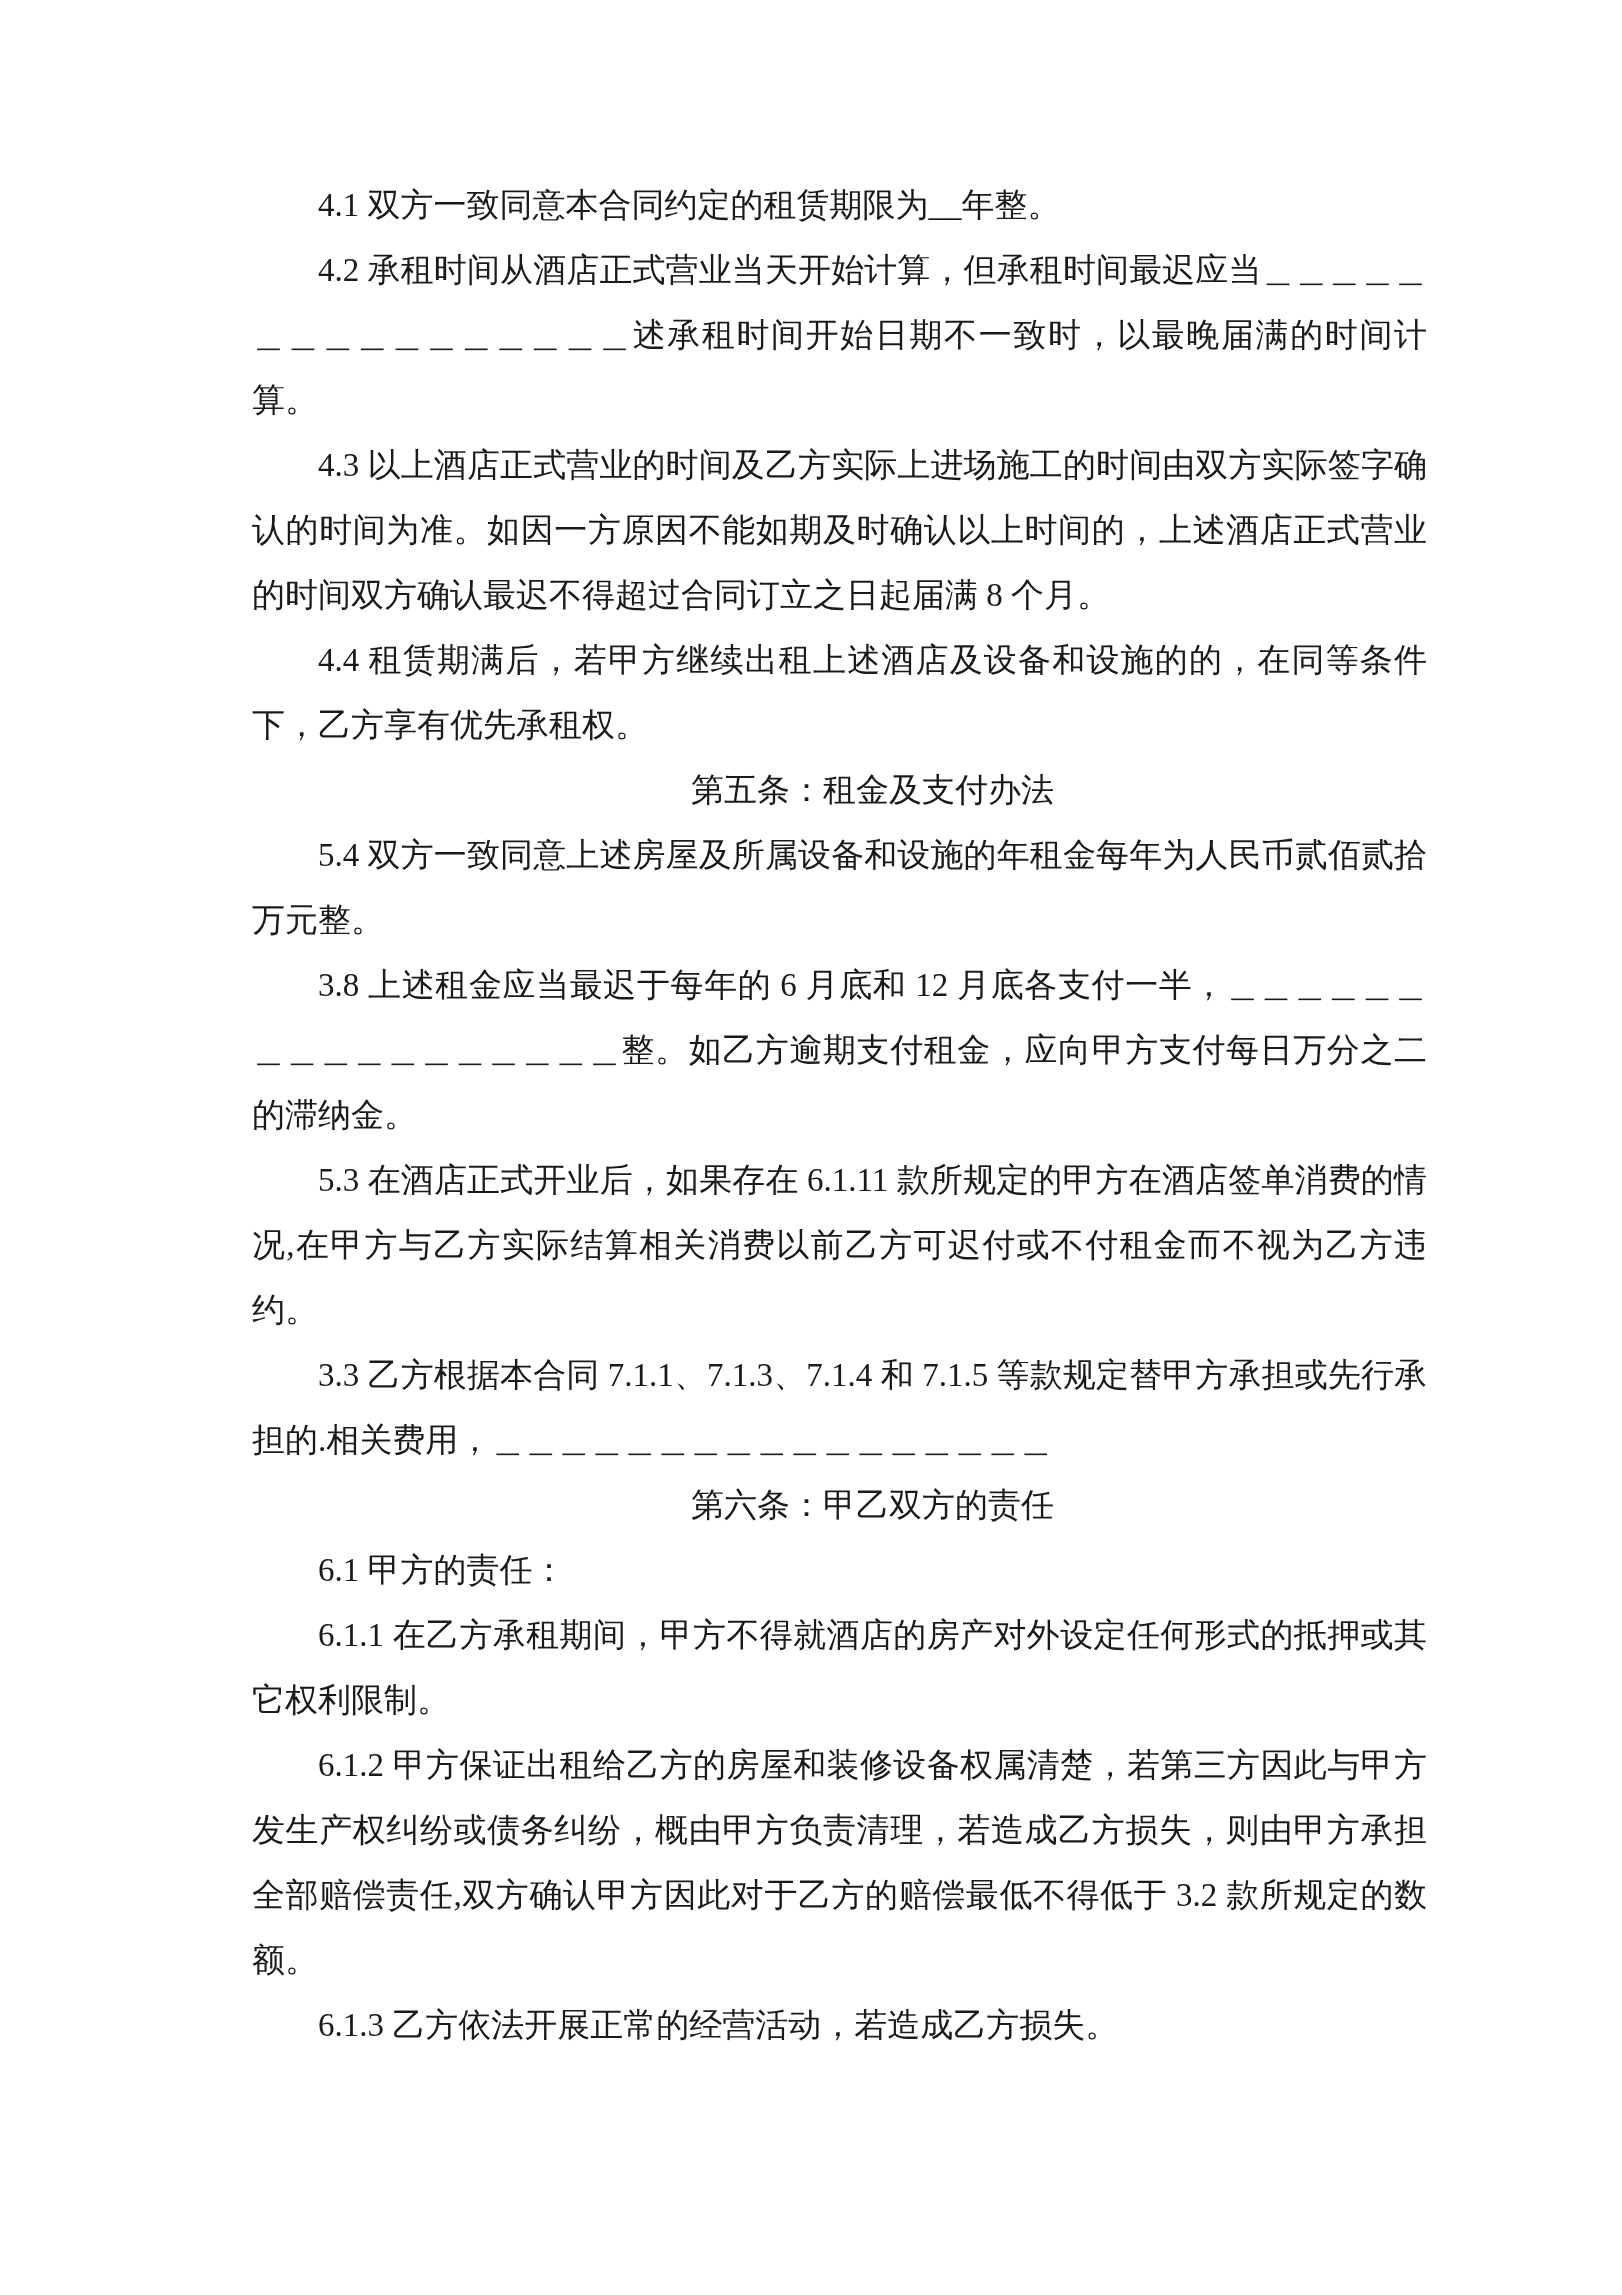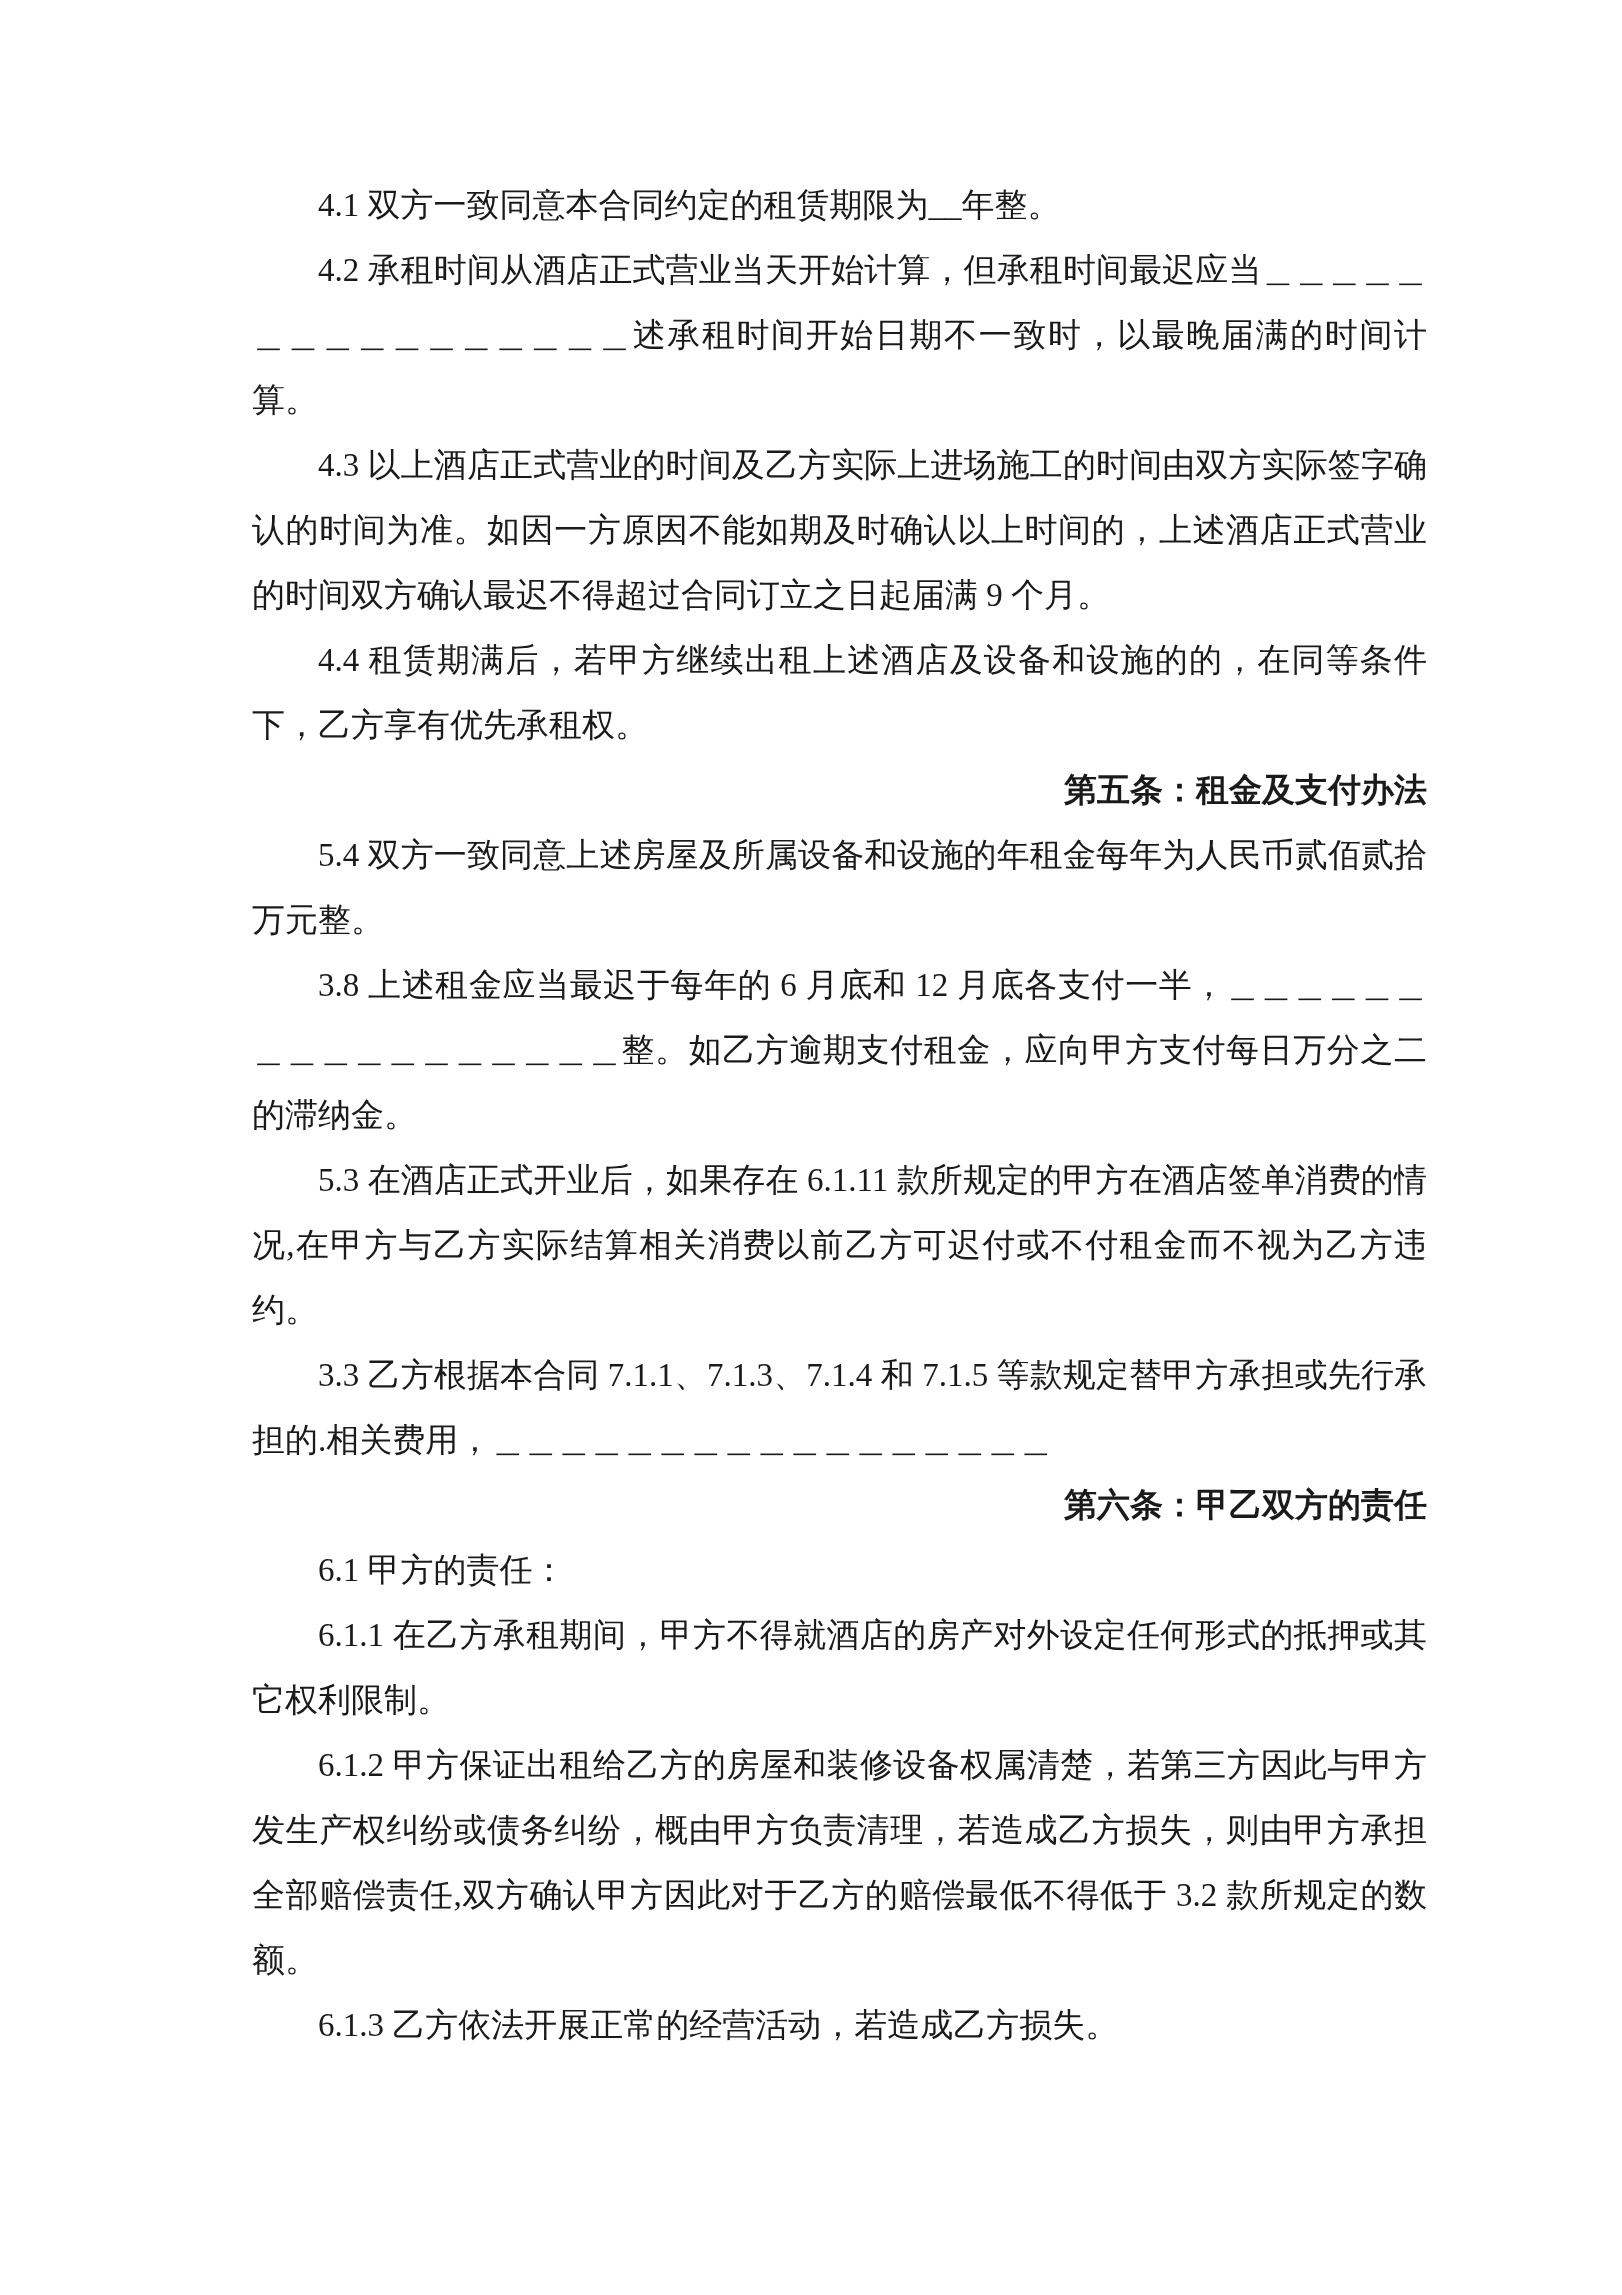--- a/index.html
+++ b/index.html
@@ -26,32 +26,31 @@
     line-height: 65px;
   }
   .doc-body p {
     margin: 0;
     padding: 0;
     text-indent: 2em;
     text-align: justify;
     word-break: break-all;
   }
   .doc-body p.heading {
-    text-align: right;
-    font-weight: bold;
+    text-align: center;
   }
 </style>
 </head>
 <body>
 
 <div class="page">
   <div class="doc-body">
     <p>4.1 双方一致同意本合同约定的租赁期限为__年整。</p>
     <p>4.2 承租时间从酒店正式营业当天开始计算，但承租时间最迟应当＿＿＿＿＿＿＿＿＿＿＿＿＿＿＿＿述承租时间开始日期不一致时，以最晚届满的时间计算。</p>
-    <p>4.3 以上酒店正式营业的时间及乙方实际上进场施工的时间由双方实际签字确认的时间为准。如因一方原因不能如期及时确认以上时间的，上述酒店正式营业的时间双方确认最迟不得超过合同订立之日起届满 9 个月。</p>
+    <p>4.3 以上酒店正式营业的时间及乙方实际上进场施工的时间由双方实际签字确认的时间为准。如因一方原因不能如期及时确认以上时间的，上述酒店正式营业的时间双方确认最迟不得超过合同订立之日起届满 8 个月。</p>
     <p>4.4 租赁期满后，若甲方继续出租上述酒店及设备和设施的的，在同等条件下，乙方享有优先承租权。</p>
     <p class="heading">第五条：租金及支付办法</p>
     <p>5.4 双方一致同意上述房屋及所属设备和设施的年租金每年为人民币贰佰贰拾万元整。</p>
     <p>3.8 上述租金应当最迟于每年的 6 月底和 12 月底各支付一半，＿＿＿＿＿＿＿＿＿＿＿＿＿＿＿＿＿整。如乙方逾期支付租金，应向甲方支付每日万分之二的滞纳金。</p>
     <p>5.3 在酒店正式开业后，如果存在 6.1.11 款所规定的甲方在酒店签单消费的情况,在甲方与乙方实际结算相关消费以前乙方可迟付或不付租金而不视为乙方违约。</p>
     <p>3.3 乙方根据本合同 7.1.1、7.1.3、7.1.4 和 7.1.5 等款规定替甲方承担或先行承担的.相关费用，＿＿＿＿＿＿＿＿＿＿＿＿＿＿＿＿＿</p>
     <p class="heading">第六条：甲乙双方的责任</p>
     <p>6.1 甲方的责任：</p>
     <p>6.1.1 在乙方承租期间，甲方不得就酒店的房产对外设定任何形式的抵押或其它权利限制。</p>
     <p>6.1.2 甲方保证出租给乙方的房屋和装修设备权属清楚，若第三方因此与甲方发生产权纠纷或债务纠纷，概由甲方负责清理，若造成乙方损失，则由甲方承担全部赔偿责任,双方确认甲方因此对于乙方的赔偿最低不得低于 3.2 款所规定的数额。</p>

